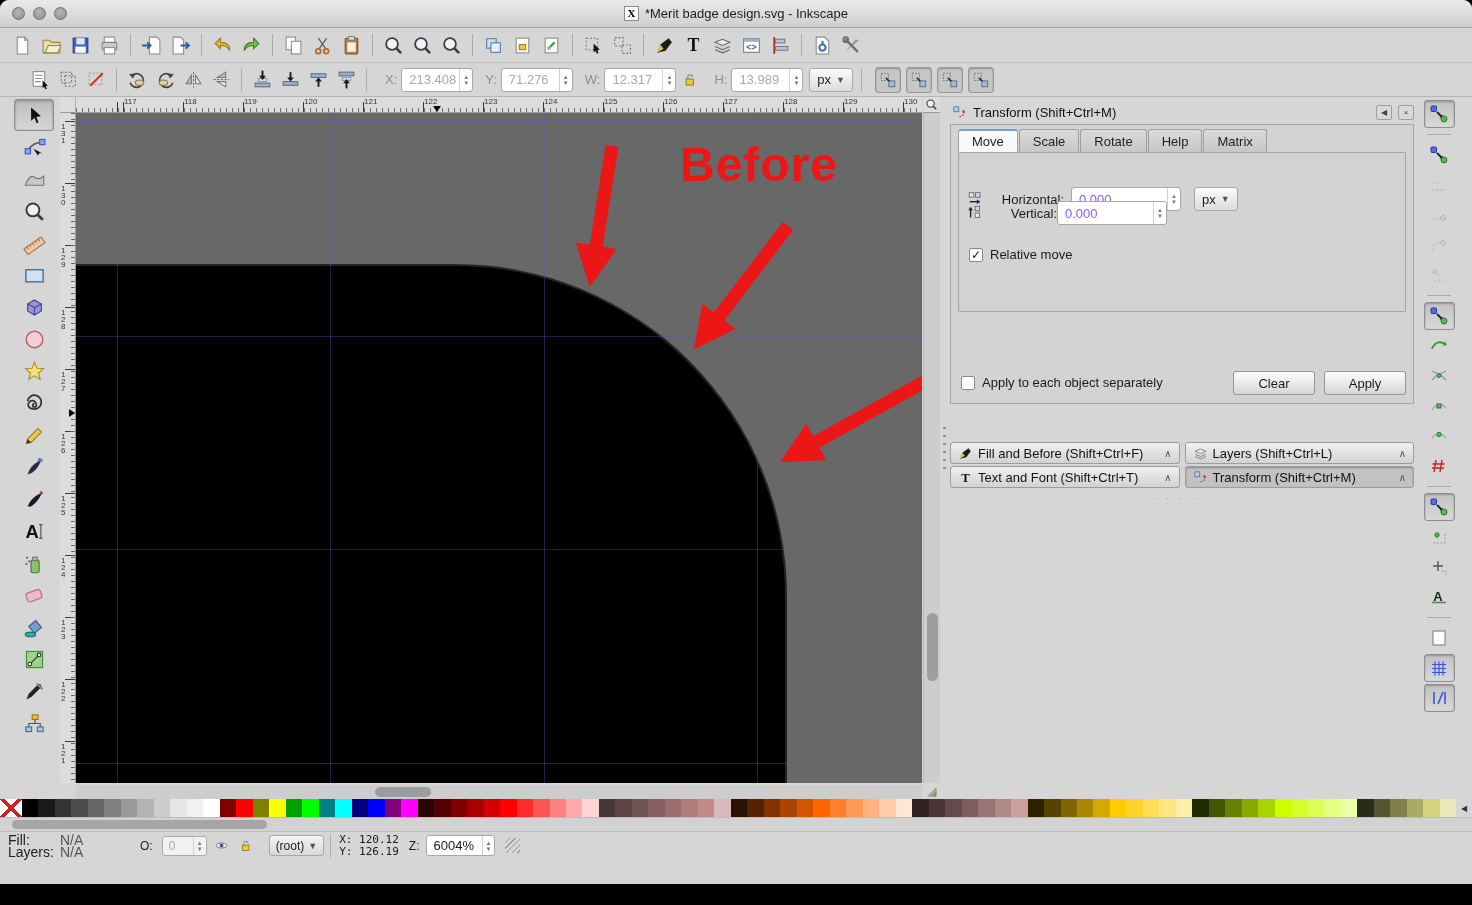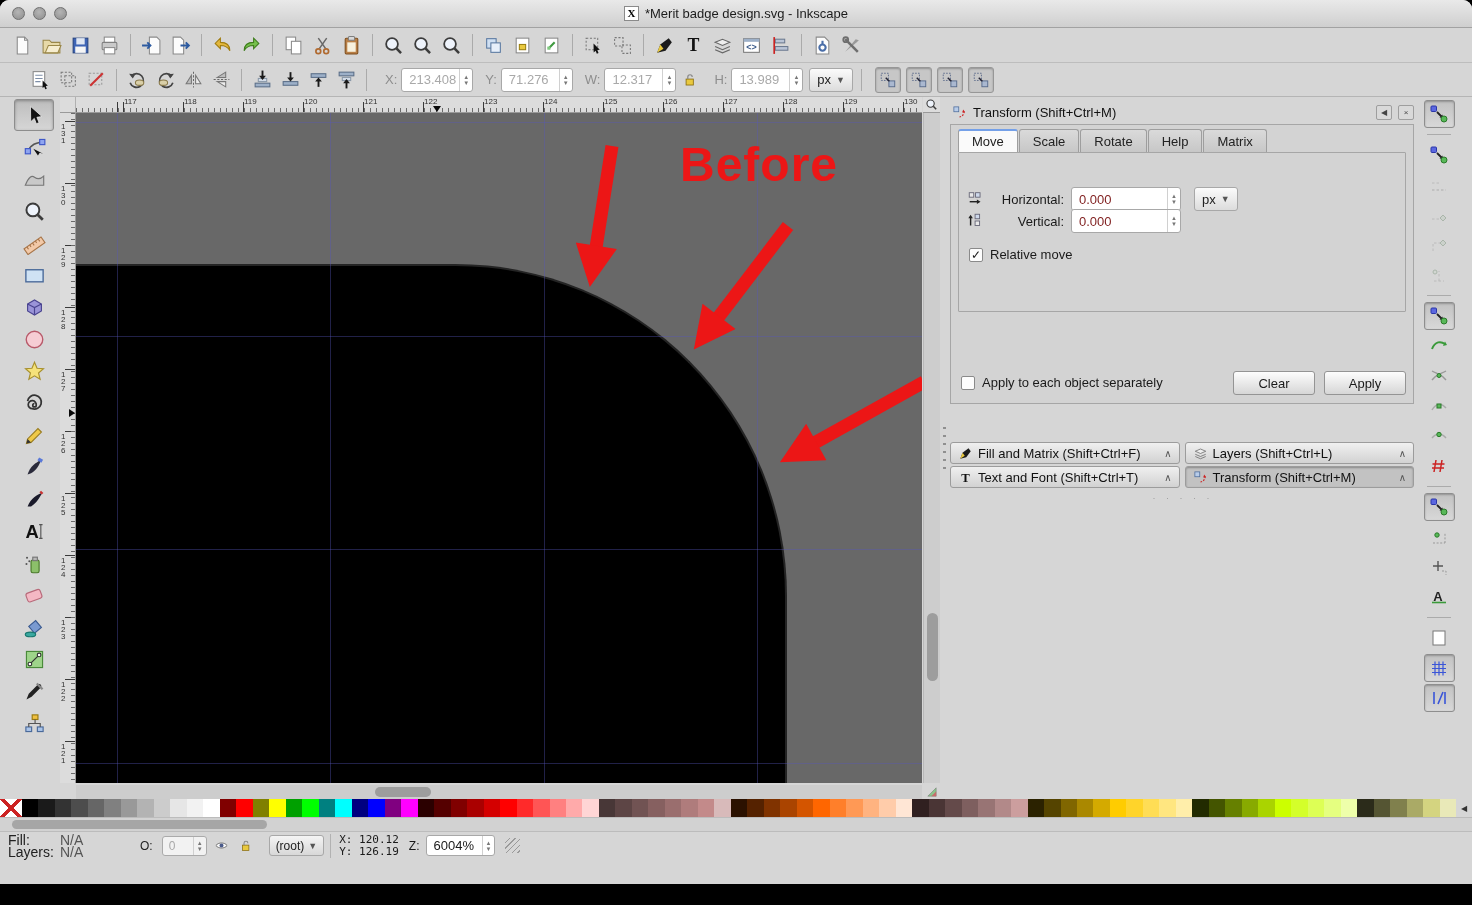--- a/index.html
+++ b/index.html
@@ -22,21 +22,21 @@
   .tbtn{width:29px;height:29px;display:flex;align-items:center;justify-content:center;border-radius:3px;flex:none}
   .ic{width:21px;height:21px;display:block}
   .ic14{width:15px;height:15px;display:block;flex:none}
   .vsep{width:1px;height:22px;background:#aaa;margin:0 6px;flex:none}
 
   .ctrlbar{height:34px;background:#d6d6d6;border-bottom:1px solid #b5b5b5;display:flex;align-items:center;padding-left:26px}
   .ctrlbar .tbtn{width:28px;height:28px}
   .flabel{color:#8d8d8d;font-size:13px;margin:0 4px 0 12px}
   .spin{display:flex;align-items:center;background:#fff;border:1px solid #a8a8a8;border-radius:3px;height:24px;padding-left:7px}
   .spin .val{font-size:13px;color:#a9a9a9;width:50px}
-  .spin.dark .val{color:#7f1d1d;width:88px}
+  .spin.dark .val{color:#8b5cf6;width:88px}
   .arrows{display:flex;flex-direction:column;justify-content:center;border-left:1px solid #d0d0d0;padding:0 3px;height:100%}
   .arrows i{font-style:normal;font-size:6px;line-height:6px;color:#777}
   .lockbtn{width:20px;height:22px;margin:0 3px;display:flex;align-items:center;justify-content:center}
   .unitdd{display:flex;align-items:center;gap:5px;border:1px solid #a8a8a8;border-radius:3px;height:24px;padding:0 7px;background:linear-gradient(#fbfbfb,#dcdcdc);font-size:13px;color:#222;margin-left:6px}
   .dd-arrow{font-size:9px;color:#555}
   .togglebtn{width:26px;height:26px;border:1px solid #979797;border-radius:3px;background:#c7c7c7;box-shadow:inset 0 1px 2px rgba(0,0,0,.28);display:flex;align-items:center;justify-content:center;margin-left:5px;flex:none}
   .togglebtn .ic{width:18px;height:18px}
 
   
   .main{position:relative;height:702px;background:#d6d6d6}
@@ -981,21 +981,21 @@
               <span class="arrows">
                 <i>▲</i>
                 <i>▼</i>
               </span>
             </span>
           <span class="unitdd">
               <span>px</span>
               <span class="dd-arrow">▼</span>
             </span>
         </div>
-        <div class="fieldrow" style="left:16px;top:84px;gap:7px">
+        <div class="fieldrow" style="left:16px;top:76px;">
           <svg class="ic14" style="width:18px;height:18px">
               <use href="#s-movv"></use>
             </svg>
           <span class="dlg-label" style="width:72px;text-align:right">Vertical:</span>
           <span class="spin dark">
               <span class="val">0.000</span>
               <span class="arrows">
                 <i>▲</i>
                 <i>▼</i>
               </span>
@@ -1016,21 +1016,21 @@
           <button class="gbtn">Apply</button>
         </div>
       </div>
 
       <div class="dockheads">
 
       <button class="dhead">
             <svg class="ic14">
               <use href="#s-fillstroke" xlink:href="#s-fillstroke"></use>
             </svg>
-            <span>Fill and Matrix (Shift+Ctrl+F)</span>
+            <span>Fill and Before (Shift+Ctrl+F)</span>
             <span class="chev">∧</span>
           </button>
           <button class="dhead">
             <svg class="ic14">
               <use href="#s-layers" xlink:href="#s-layers"></use>
             </svg>
             <span>Layers (Shift+Ctrl+L)</span>
             <span class="chev">∧</span>
           </button>
           <button class="dhead">

